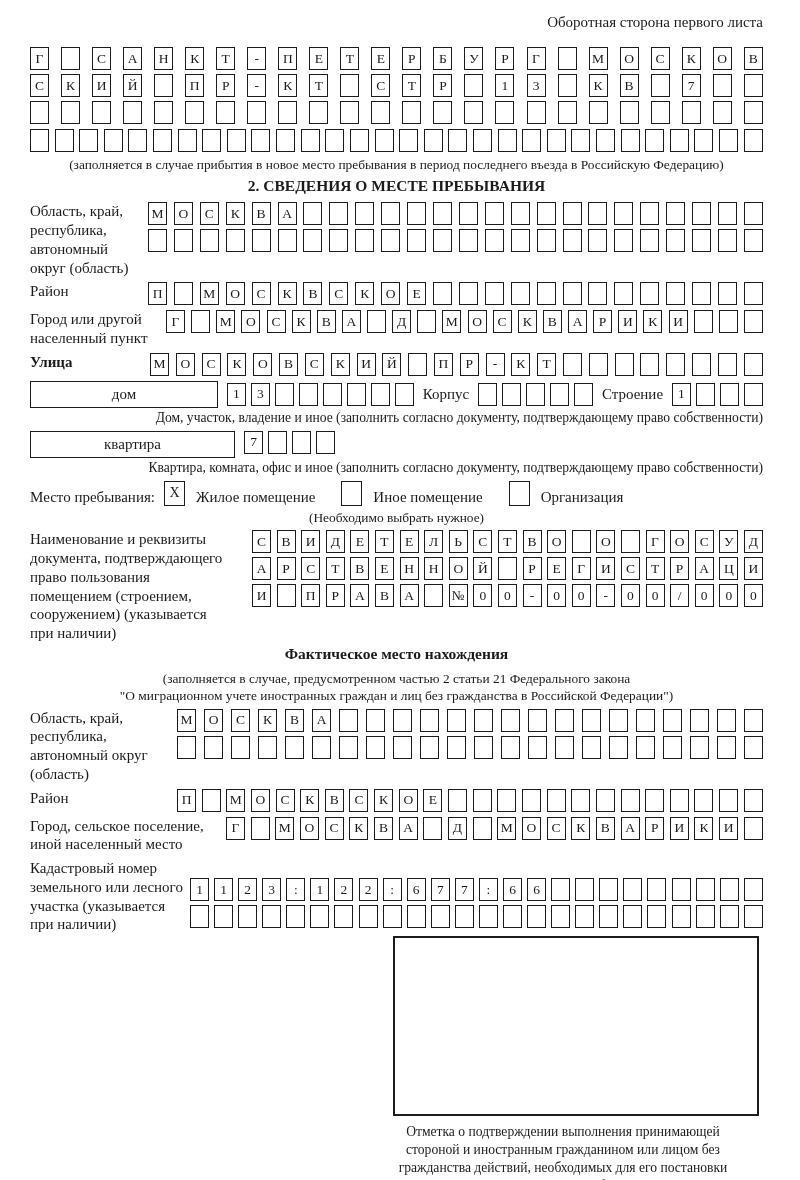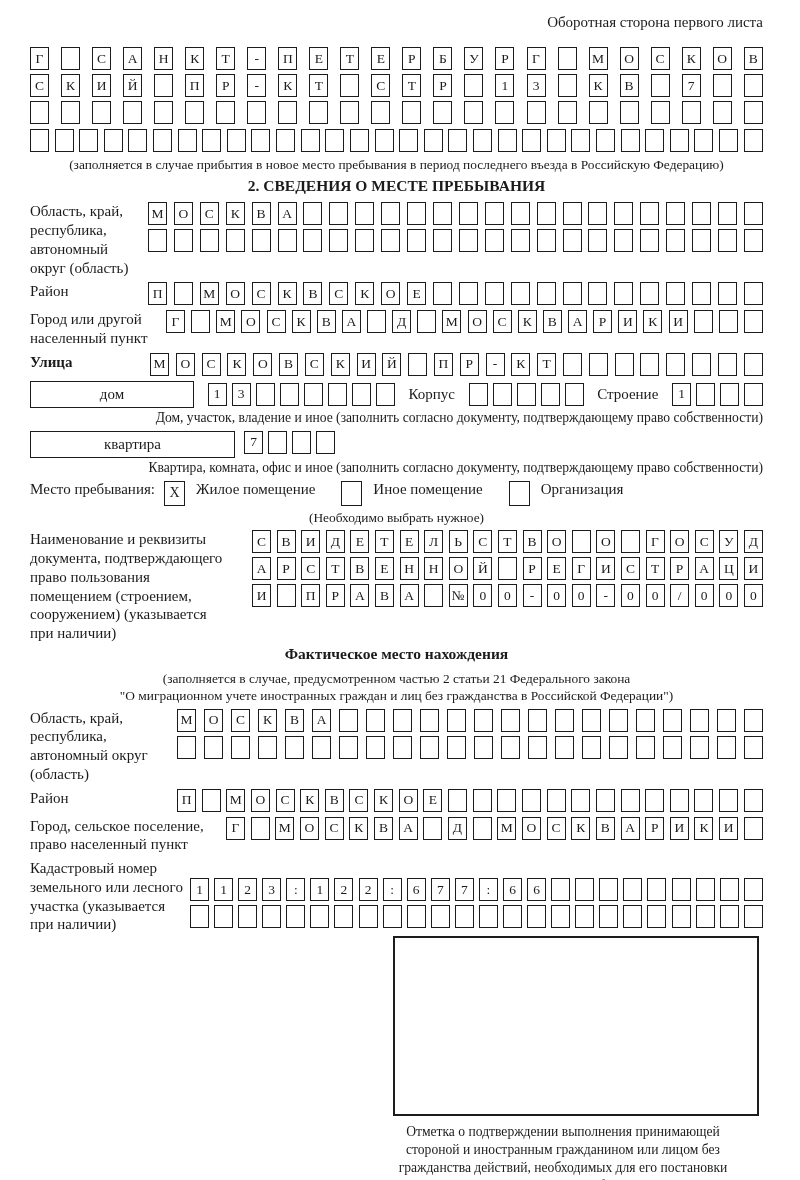--- a/index.html
+++ b/index.html
@@ -18,25 +18,25 @@
   .rowstack.offset{margin-top:19px;}
   .cells{display:flex;justify-content:space-between;flex:1;min-width:0;}
   .cells-tight{display:flex;gap:5px;flex:none;}
   .cell{flex:none;width:19px;height:23px;border:1.5px solid #1c1c1c;box-sizing:border-box;
         display:flex;align-items:center;justify-content:center;font-size:13.5px;background:#fff;}
   .fullrow{margin-bottom:4px;}
   .center-caption{text-align:center;font-size:13.4px;line-height:1.3;margin-bottom:4px;white-space:pre-line;}
   .left-caption{text-align:right;font-size:13.6px;margin:1px 0 5px 2px;}
   .wbox{border:1.6px solid #1c1c1c;height:27px;box-sizing:border-box;background:#fff;
         display:flex;align-items:center;justify-content:center;font-size:15px;flex:none;}
-  .wbox.dom{width:164px;}
+  .wbox.dom{width:188px;}
   .wbox.kv{width:205px;}
   .dom-row{display:flex;align-items:center;justify-content:space-between;margin-bottom:2px;}
   .inline-label{font-size:15px;flex:none;}
-  .stay-row{display:flex;align-items:flex-start;margin-bottom:3px;}
+  .stay-row{display:flex;align-items:flex-end;margin-bottom:3px;}
   .stay-label{font-size:15px;margin-right:9px;}
   .chk{width:21px;height:25px;border:1.6px solid #1c1c1c;box-sizing:border-box;background:#fff;
        display:flex;align-items:center;justify-content:center;font-size:14px;flex:none;}
   .opt-label{font-size:15px;margin:0 26px 0 11px;}
   .stamp{border:2px solid #1c1c1c;width:362px;height:176px;margin:2px 4px 0 auto;background:#fff;}
   .stamp-cap{width:400px;margin:7px 0 0 auto;text-align:center;font-size:13.6px;line-height:1.32;white-space:pre-line;}
   
   .w-prev{width:128px;}
   .w-reg{width:118px;}
   .w-city{width:136px;}
@@ -540,21 +540,21 @@
       <span class="cell"></span>
       <span class="cell"></span>
       <span class="cell"></span>
       <span class="cell"></span>
       <span class="cell"></span>
     </div>
 </div>
 
 <div class="frow vcenter">
   <div class="flabel w-fcity">Город, сельское поселение,
-право населенный пункт</div>
+иной населенный место</div>
   <div class="cells">
       <span class="cell">Г</span>
       <span class="cell"></span>
       <span class="cell">М</span>
       <span class="cell">О</span>
       <span class="cell">С</span>
       <span class="cell">К</span>
       <span class="cell">В</span>
       <span class="cell">А</span>
       <span class="cell"></span>

